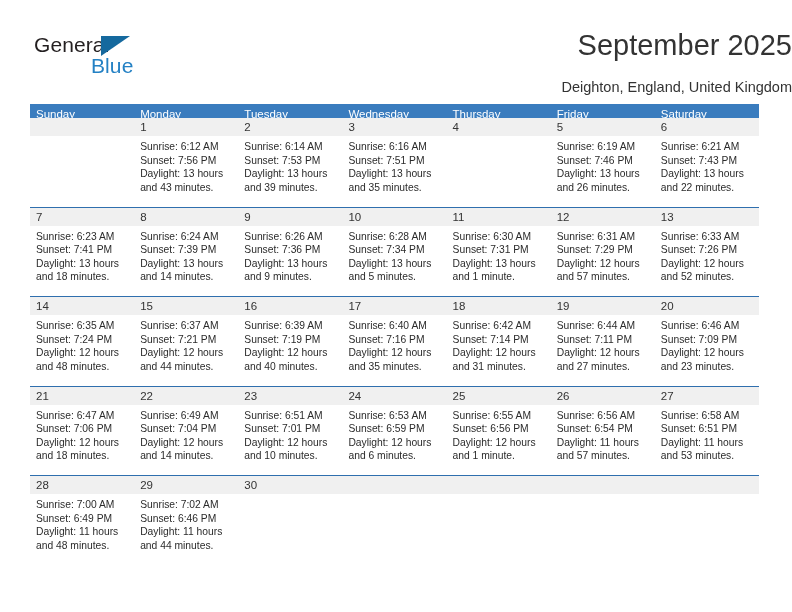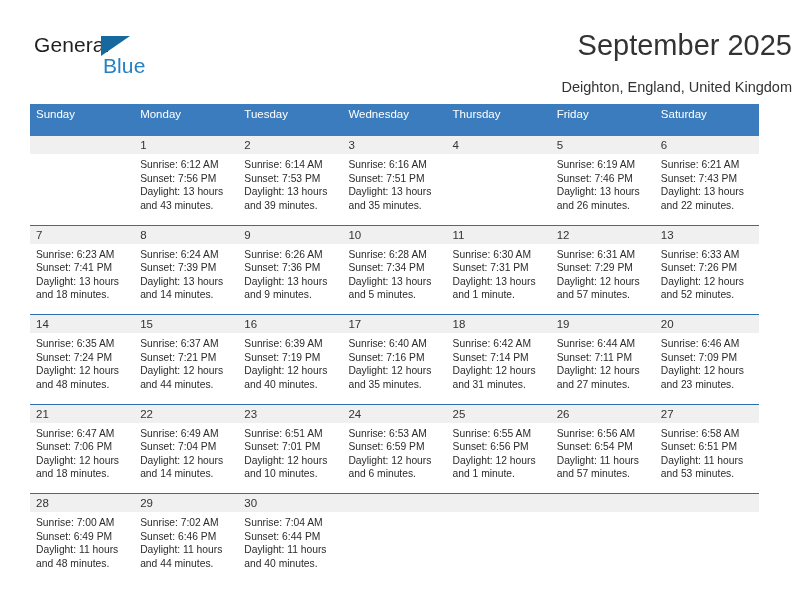--- a/index.html
+++ b/index.html
@@ -45,21 +45,20 @@
   }
   .brand-line2 {
     position: absolute;
     left: 57px;
     top: 21px;
     font-size: 21px;
     letter-spacing: 0.1px;
     color: #2481c4;
     line-height: 24px;
     white-space: nowrap;
-    margin-left: 12px;
   }
   .brand-triangle {
     position: absolute;
     left: 67px;
     top: 3px;
     width: 0;
     height: 0;
     border-left: 29px solid #15699e;
     border-bottom: 20px solid transparent;
   }
@@ -88,21 +87,21 @@
   .calendar {
     position: absolute;
     left: 30px;
     top: 104px;
     width: 729px;
   }
 
   .weekday-row {
     display: flex;
     background: #3a7cbe;
-    height: 32px;
+    height: 14px;
   }
   .weekday-cell {
     flex: 1 1 0;
     color: #ffffff;
     font-size: 11.5px;
     line-height: 21px;
     padding-left: 6px;
     box-sizing: border-box;
     white-space: nowrap;
     overflow: hidden;
@@ -424,25 +423,20 @@
           <div class="day-cell">
             <div class="day-number">29</div>
             <div class="day-body">
               <div>Sunrise: 7:02 AM</div>
               <div>Sunset: 6:46 PM</div>
               <div class="daylight-line">Daylight: 11 hours and 44 minutes.</div>
             </div>
           </div>
           <div class="day-cell">
             <div class="day-number">30</div>
-            <div class="day-body">
-              <div>Sunrise: 7:04 AM</div>
-              <div>Sunset: 6:44 PM</div>
-              <div class="daylight-line">Daylight: 11 hours and 40 minutes.</div>
-            </div>
           </div>
           <div class="day-cell empty">
             <div class="day-number"></div>
           </div>
           <div class="day-cell empty">
             <div class="day-number"></div>
           </div>
           <div class="day-cell empty">
             <div class="day-number"></div>
           </div>

